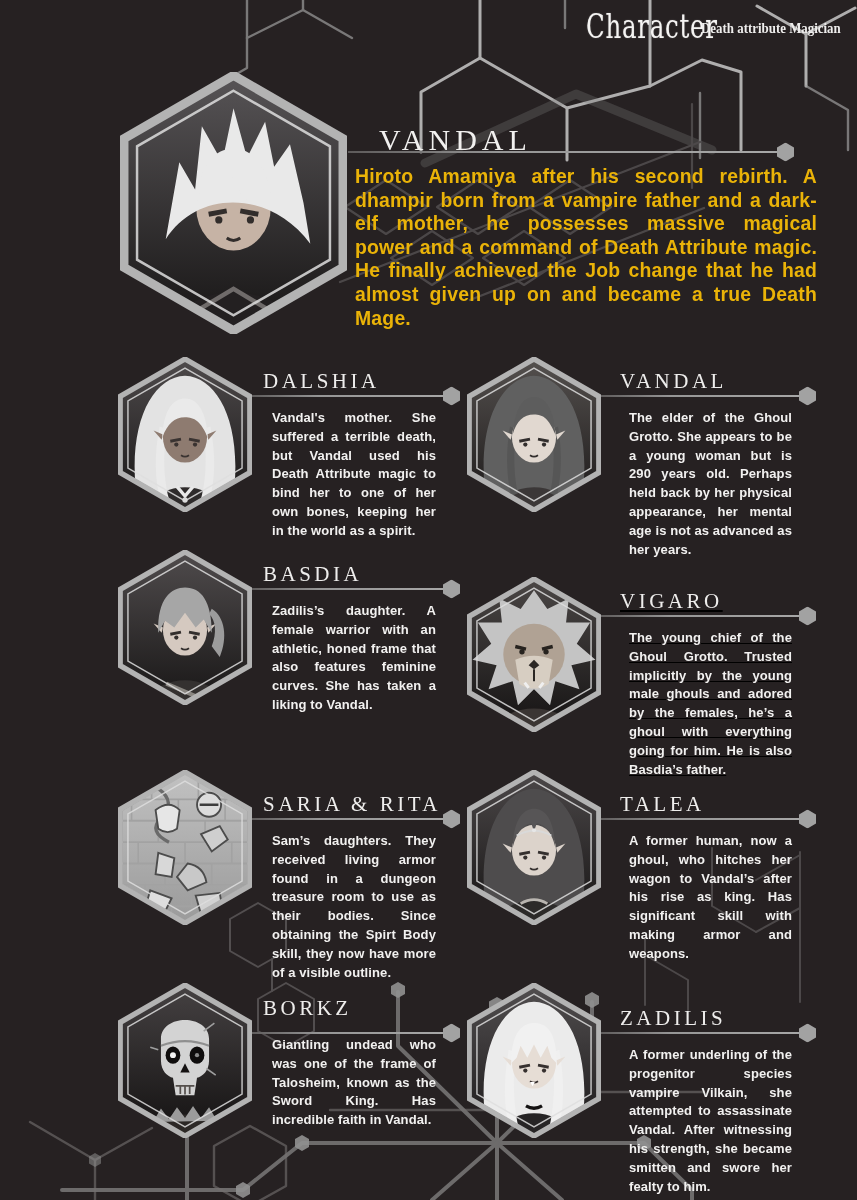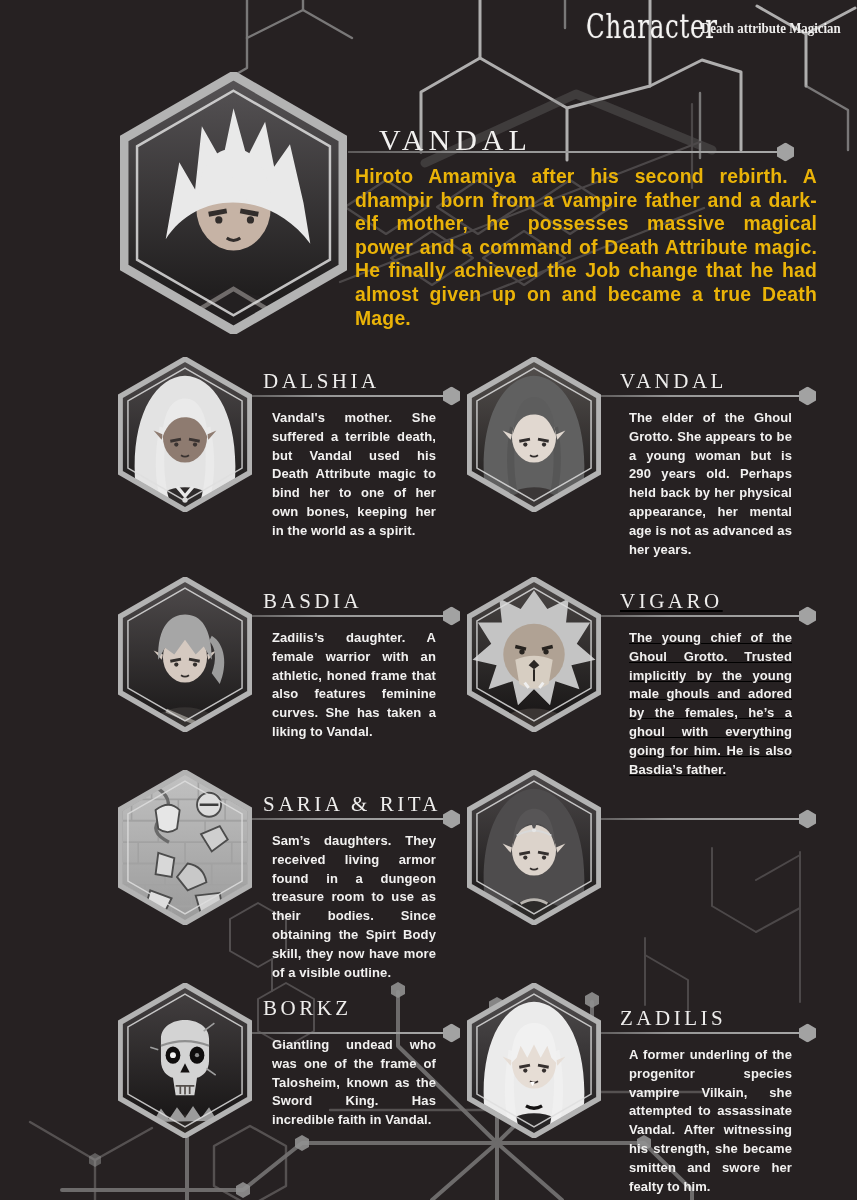--- a/index.html
+++ b/index.html
@@ -250,21 +250,21 @@
   </svg>
         </div>
       <div class="divider card-divider" style="left: 130px; top: 38px; width: 210px;">
         <span class="hex-dot"></span>
       </div>
       <div class="card-text" style="left: 153px; top: 11px; width: 181px;">
         <h3 class="card-name">VANDAL</h3>
         <p class="card-desc">The elder of the Ghoul Grotto. She appears to be a young woman but is 290 years old. Perhaps held back by her physical appearance, her mental age is not as advanced as her years.</p>
       </div>
     </section>
-      <section class="card" style="left: 118px; top: 577px;">
+      <section class="card" style="left: 118px; top: 550px;">
       <div class="portrait card-portrait">
           <svg viewBox="0 0 100 116" xmlns="http://www.w3.org/2000/svg">
     <defs>
       <linearGradient id="bg-basdia" x1="0" y1="0" x2="0" y2="1">
         <stop offset="0" stop-color="#504c4d"></stop>
                 <stop offset="1" stop-color="#181616"></stop>
       </linearGradient>
       <clipPath id="cp-basdia">
                 <polygon points="50,3 97,30.5 97,85.5 50,113 3,85.5 3,30.5"></polygon>
               </clipPath>
@@ -405,20 +405,24 @@
   <circle cx="57.5" cy="65.5" r="1.6" fill="#35302f"></circle>
   <path d="M47,73.5 q3,2.2 6,0" stroke="#35302f" stroke-width="1.3" fill="none"></path>
   <path d="M40,100 Q50,94 60,100" stroke="#b9b5b0" stroke-width="2" fill="none"></path>
     </g>
     <polygon points="50,1.5 98.5,29.5 98.5,86.5 50,114.5 1.5,86.5 1.5,29.5" fill="none" stroke="#b3b3b3" stroke-width="4"></polygon>
     <polygon points="50,8.3 92.7,32.9 92.7,83.1 50,107.7 7.3,83.1 7.3,32.9" fill="none" stroke="#dedede" stroke-width="1.1" opacity=".85"></polygon>
   </svg>
         </div>
       <div class="divider card-divider" style="left: 130px; top: 48px; width: 210px;">
         <span class="hex-dot"></span>
+      </div>
+      <div class="card-text" style="left: 153px; top: 21px; width: 181px;">
+        <h3 class="card-name">TALEA</h3>
+        <p class="card-desc">A former human, now a ghoul, who hitches her wagon to Vandal’s after his rise as king. Has significant skill with making armor and weapons.</p>
       </div>
     </section>
       <section class="card" style="left: 118px; top: 983px;">
       <div class="portrait card-portrait">
           <svg viewBox="0 0 100 116" xmlns="http://www.w3.org/2000/svg">
     <defs>
       <linearGradient id="bg-borkz" x1="0" y1="0" x2="0" y2="1">
         <stop offset="0" stop-color="#464243"></stop>
                 <stop offset="1" stop-color="#131111"></stop>
       </linearGradient>

